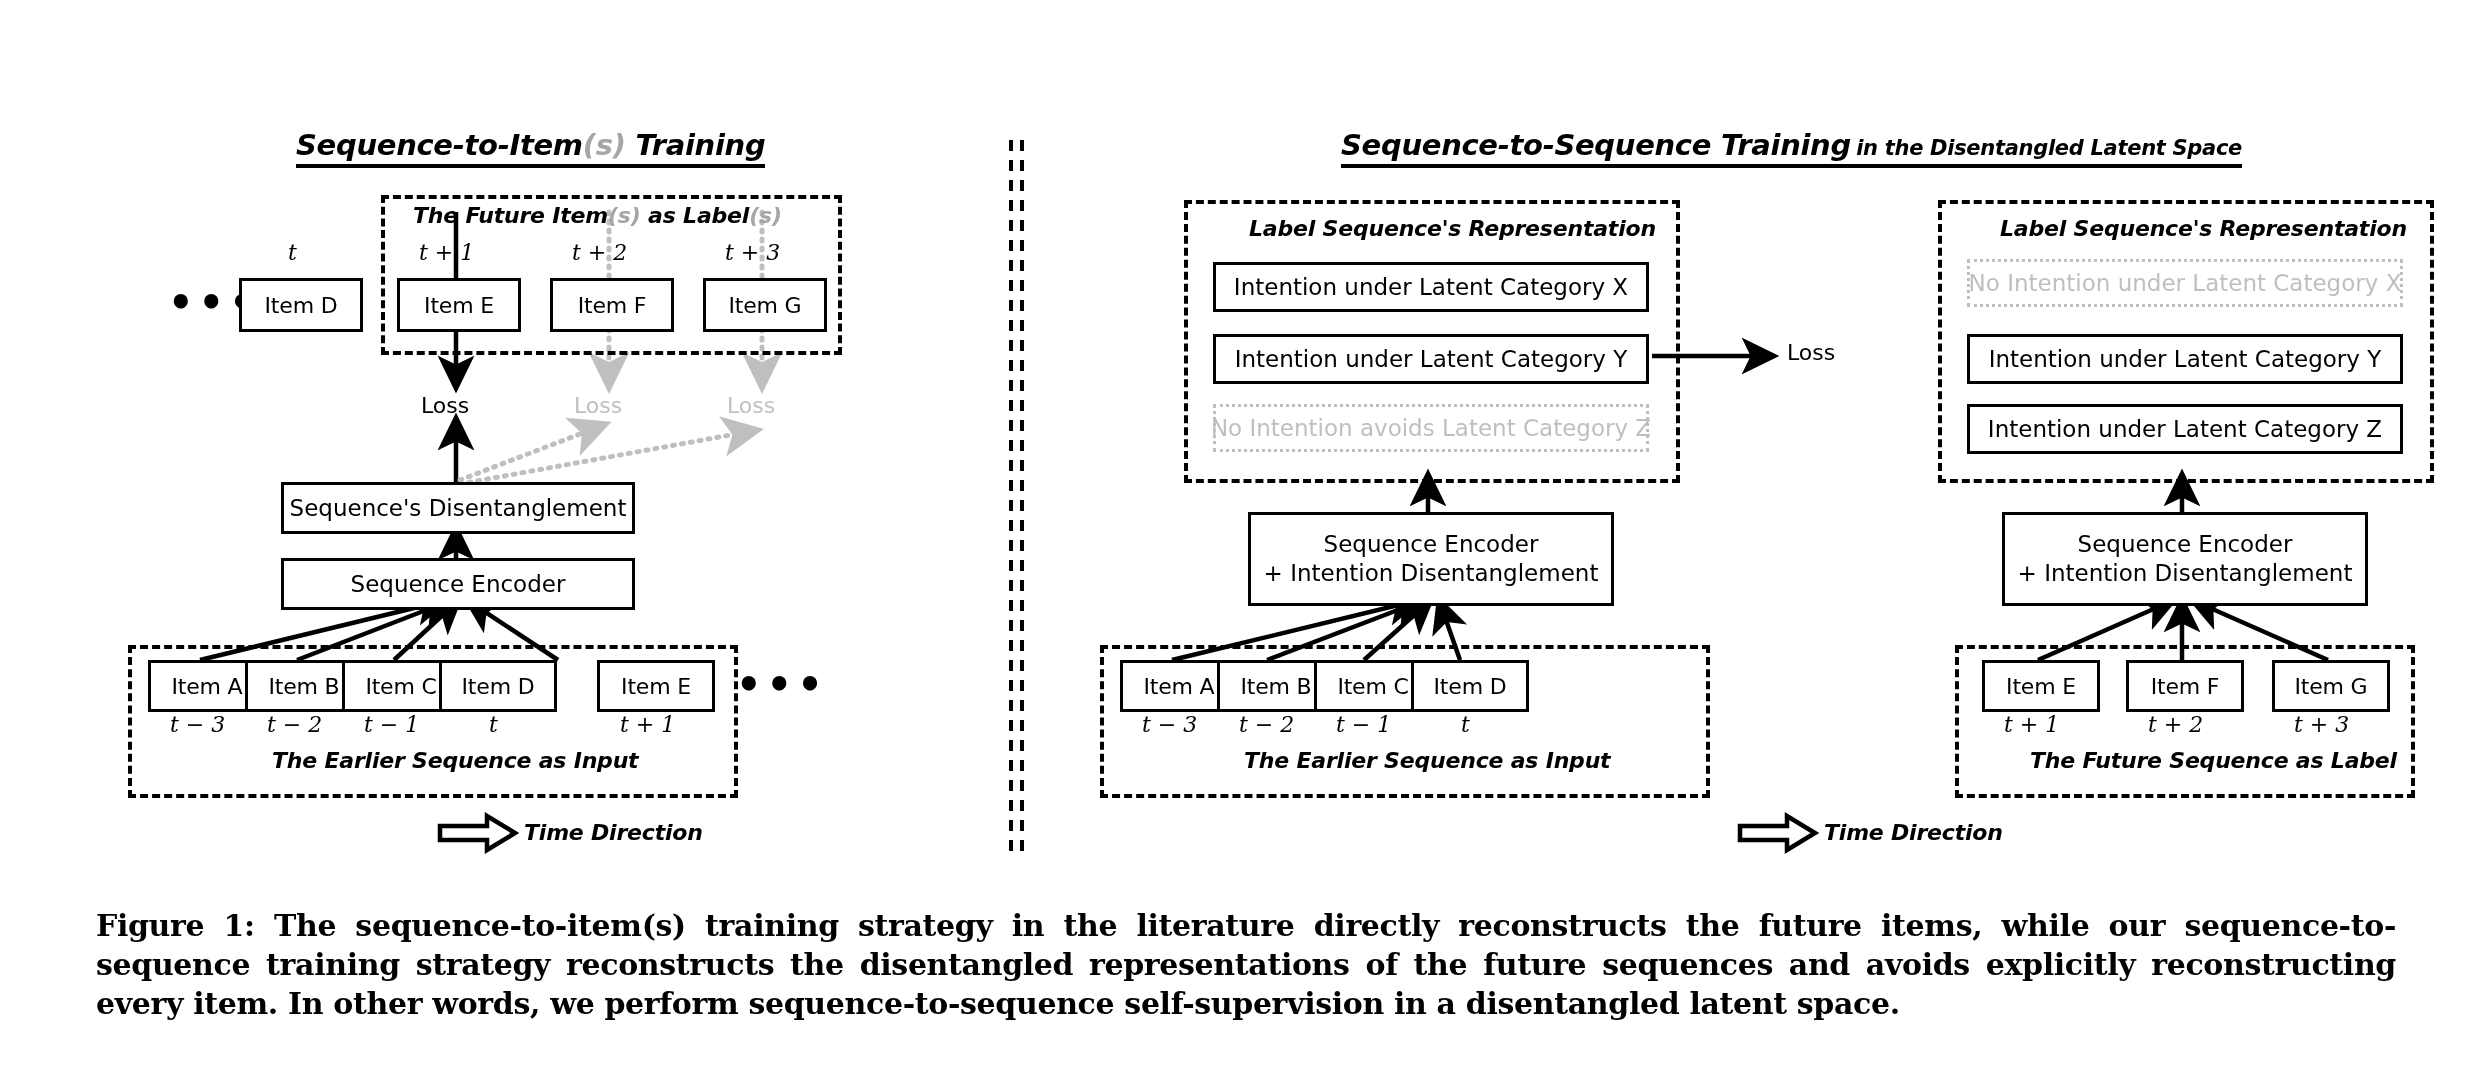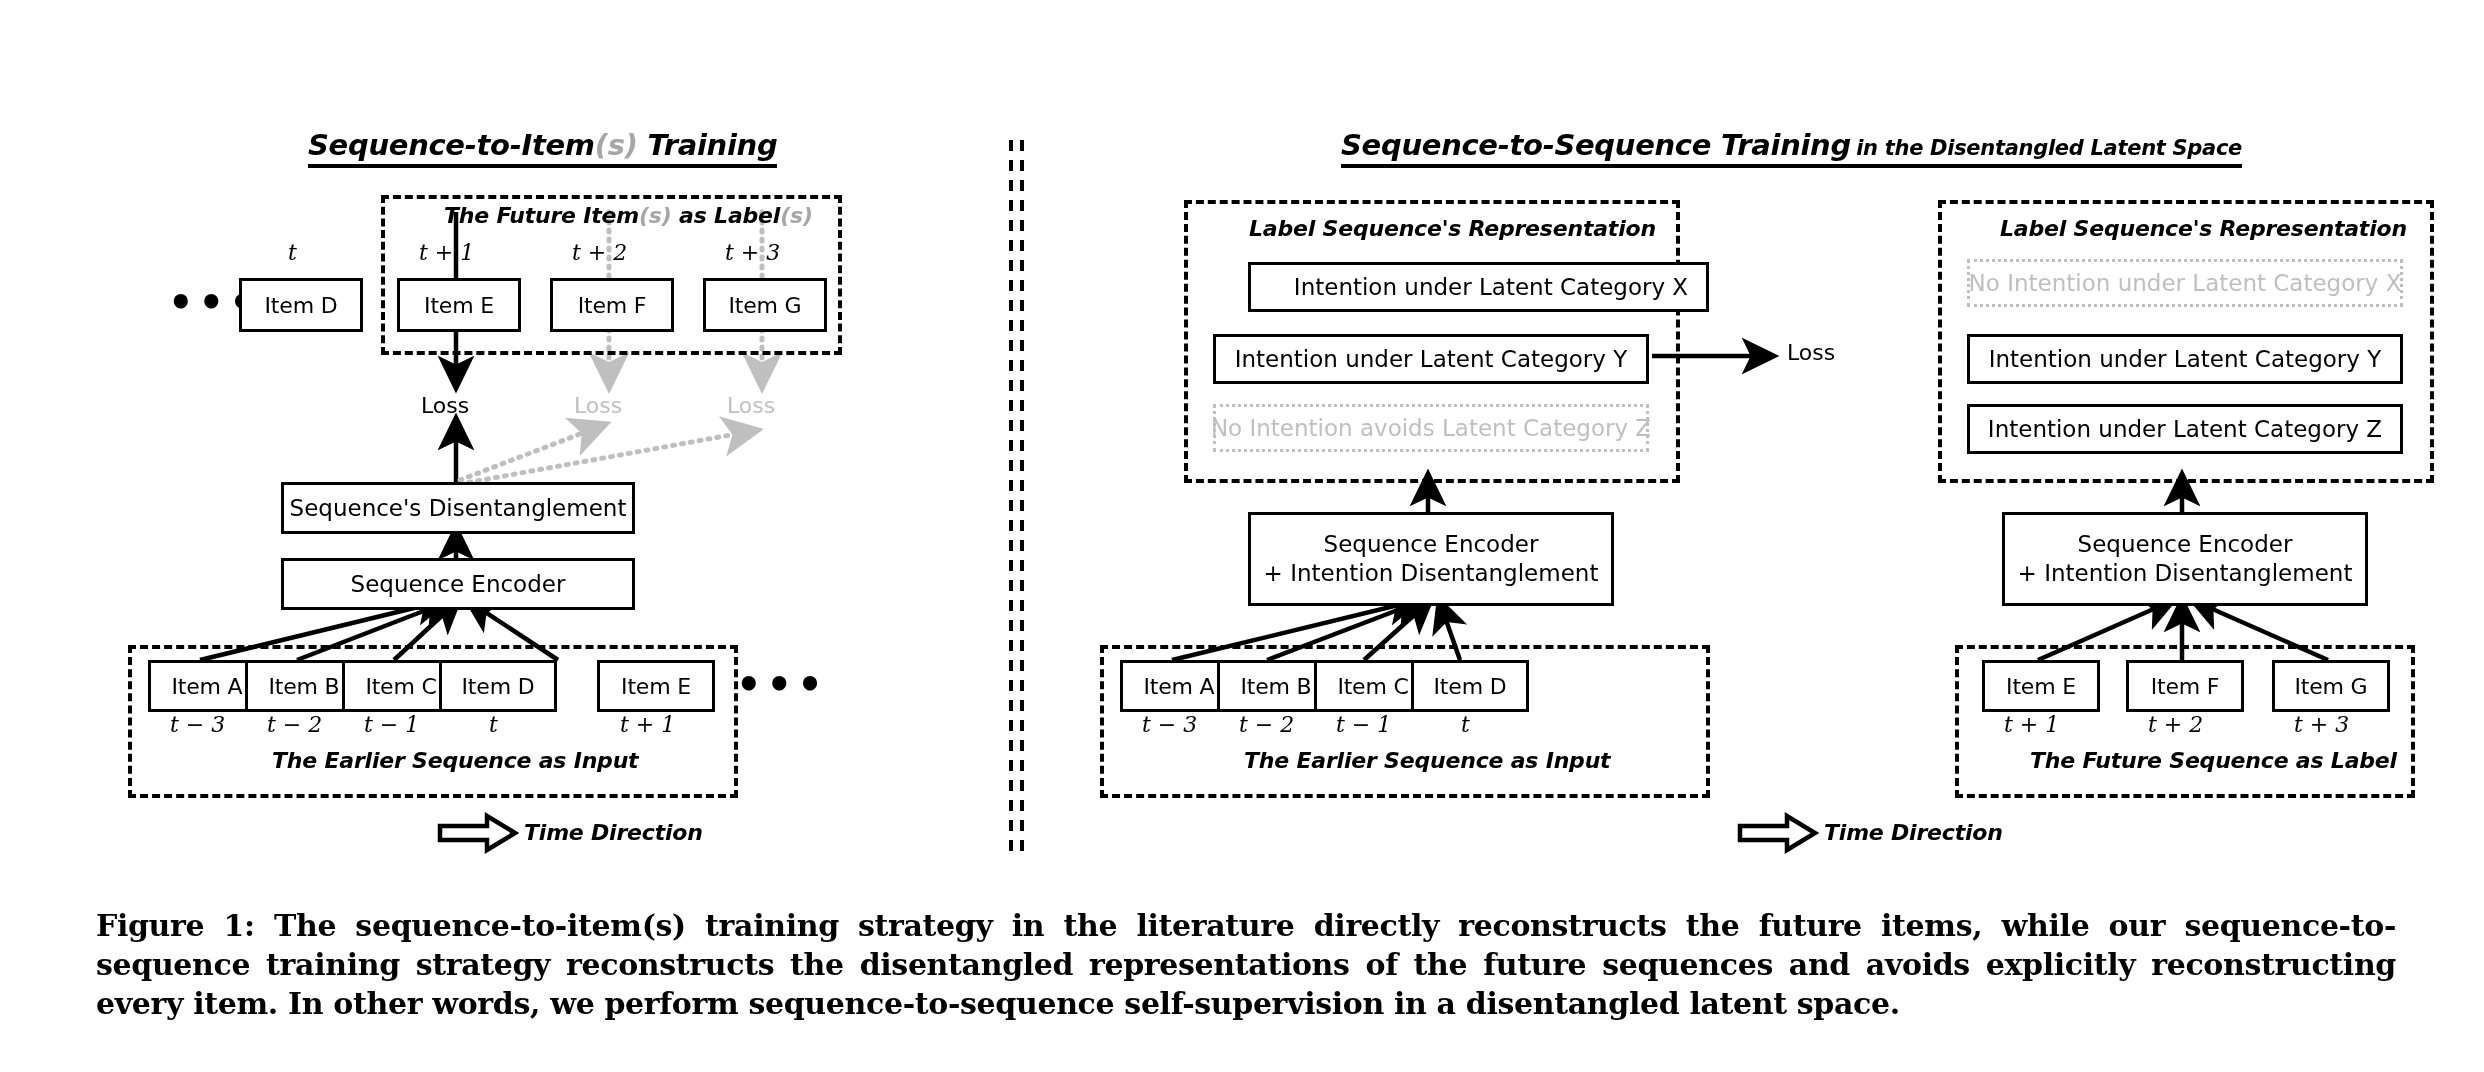--- a/index.html
+++ b/index.html
@@ -119,26 +119,26 @@
       <line x1="2038" y1="660" x2="2174" y2="600" marker-end="url(#ah)"></line>
       <line x1="2182" y1="660" x2="2182" y2="600" marker-end="url(#ah)"></line>
       <line x1="2328" y1="660" x2="2192" y2="600" marker-end="url(#ah)"></line>
     </g>
 
     <g>
       <path d="M1740,826 L1787,826 L1787,816 L1815,833 L1787,850 L1787,840 L1740,840 z" fill="#fff" stroke="#000" stroke-width="4.5" stroke-linejoin="miter"></path>
     </g>
   </svg>
 
-  <div class="ptitle" style="left:308px; top:128px;">
+  <div class="ptitle" style="left:296px; top:128px;">
     <span class="big">Sequence-to-Item</span><span class="big gray">(s)</span><span class="big"> Training</span>
   </div>
 
   <div class="dgroup" style="left:381px; top:195px; width:453px; height:152px;"></div>
-  <div class="glabel" style="left:444px; top:203px;">
+  <div class="glabel" style="left:413px; top:203px;">
     <span>The Future Item</span><span class="gray">(s)</span><span> as Label</span><span class="gray">(s)</span>
   </div>
 
   <div class="tlabel" style="left:288px; top:240px;">t</div>
   <div class="tlabel" style="left:419px; top:240px;">t + 1</div>
   <div class="tlabel" style="left:572px; top:240px;">t + 2</div>
   <div class="tlabel" style="left:725px; top:240px;">t + 3</div>
 
   <div class="dots" style="left:168px; top:282px;">•••</div>
   <div class="itembox" style="left:239px; top:278px; width:118px; height:48px;">Item D</div>
@@ -172,21 +172,21 @@
 
   <div class="glabel" style="left:524px; top:820px;">Time Direction</div>
 
   <div class="ptitle" style="left:1341px; top:128px;">
     <span class="big">Sequence-to-Sequence Training</span>
     <span class="small">in the Disentangled Latent Space</span>
   </div>
 
   <div class="dgroup" style="left:1184px; top:200px; width:488px; height:275px;"></div>
   <div class="glabel" style="left:1249px; top:216px;">Label Sequence's Representation</div>
-  <div class="wbox" style="left:1248px; top:262px; width:430px; height:44px;padding-left:25px;">Intention under Latent Category X</div>
+  <div class="wbox" style="left:1213px; top:262px; width:430px; height:44px;">Intention under Latent Category X</div>
   <div class="wbox" style="left:1213px; top:334px; width:430px; height:44px;">Intention under Latent Category Y</div>
   <div class="fadedbox" style="left:1213px; top:404px; width:430px; height:42px;">No Intention avoids Latent Category Z</div>
 
   <div class="plain" style="left:1787px; top:340px;">Loss</div>
 
   <div class="dgroup" style="left:1938px; top:200px; width:488px; height:275px;"></div>
   <div class="glabel" style="left:2000px; top:216px;">Label Sequence's Representation</div>
   <div class="fadedbox" style="left:1967px; top:259px; width:430px; height:42px;">No Intention under Latent Category X</div>
   <div class="wbox" style="left:1967px; top:334px; width:430px; height:44px;">Intention under Latent Category Y</div>
   <div class="wbox" style="left:1967px; top:404px; width:430px; height:44px;">Intention under Latent Category Z</div>

